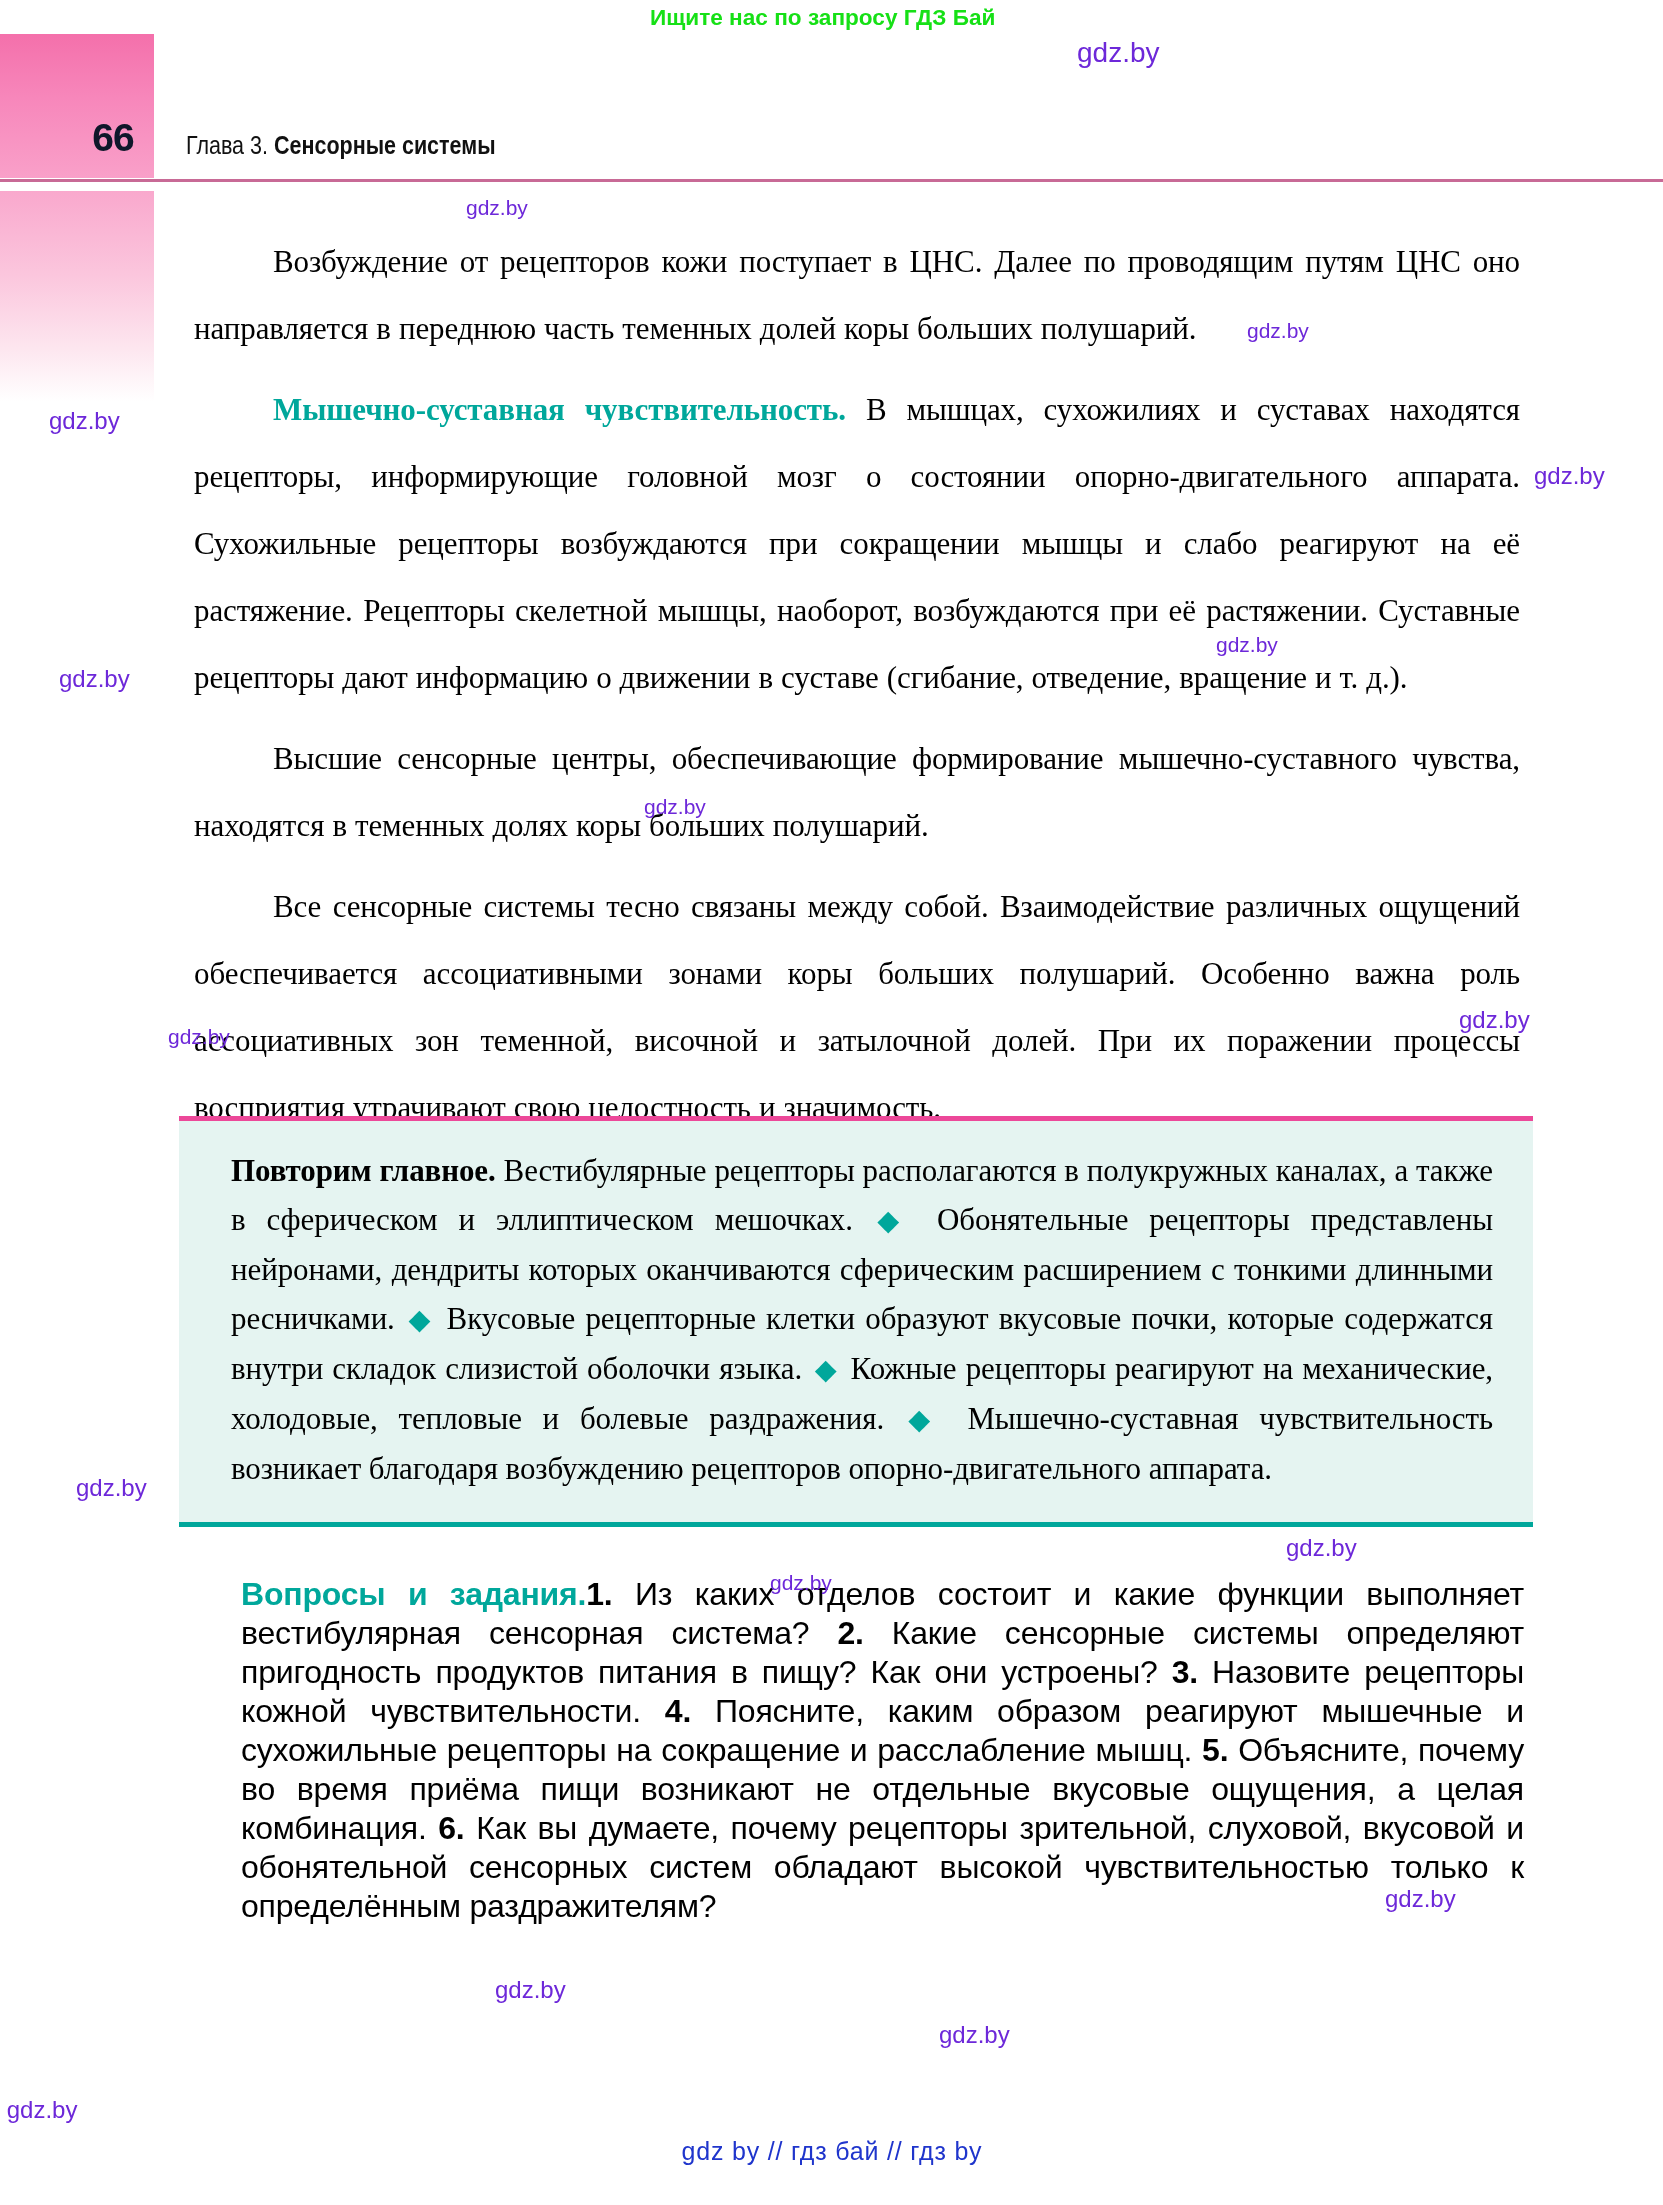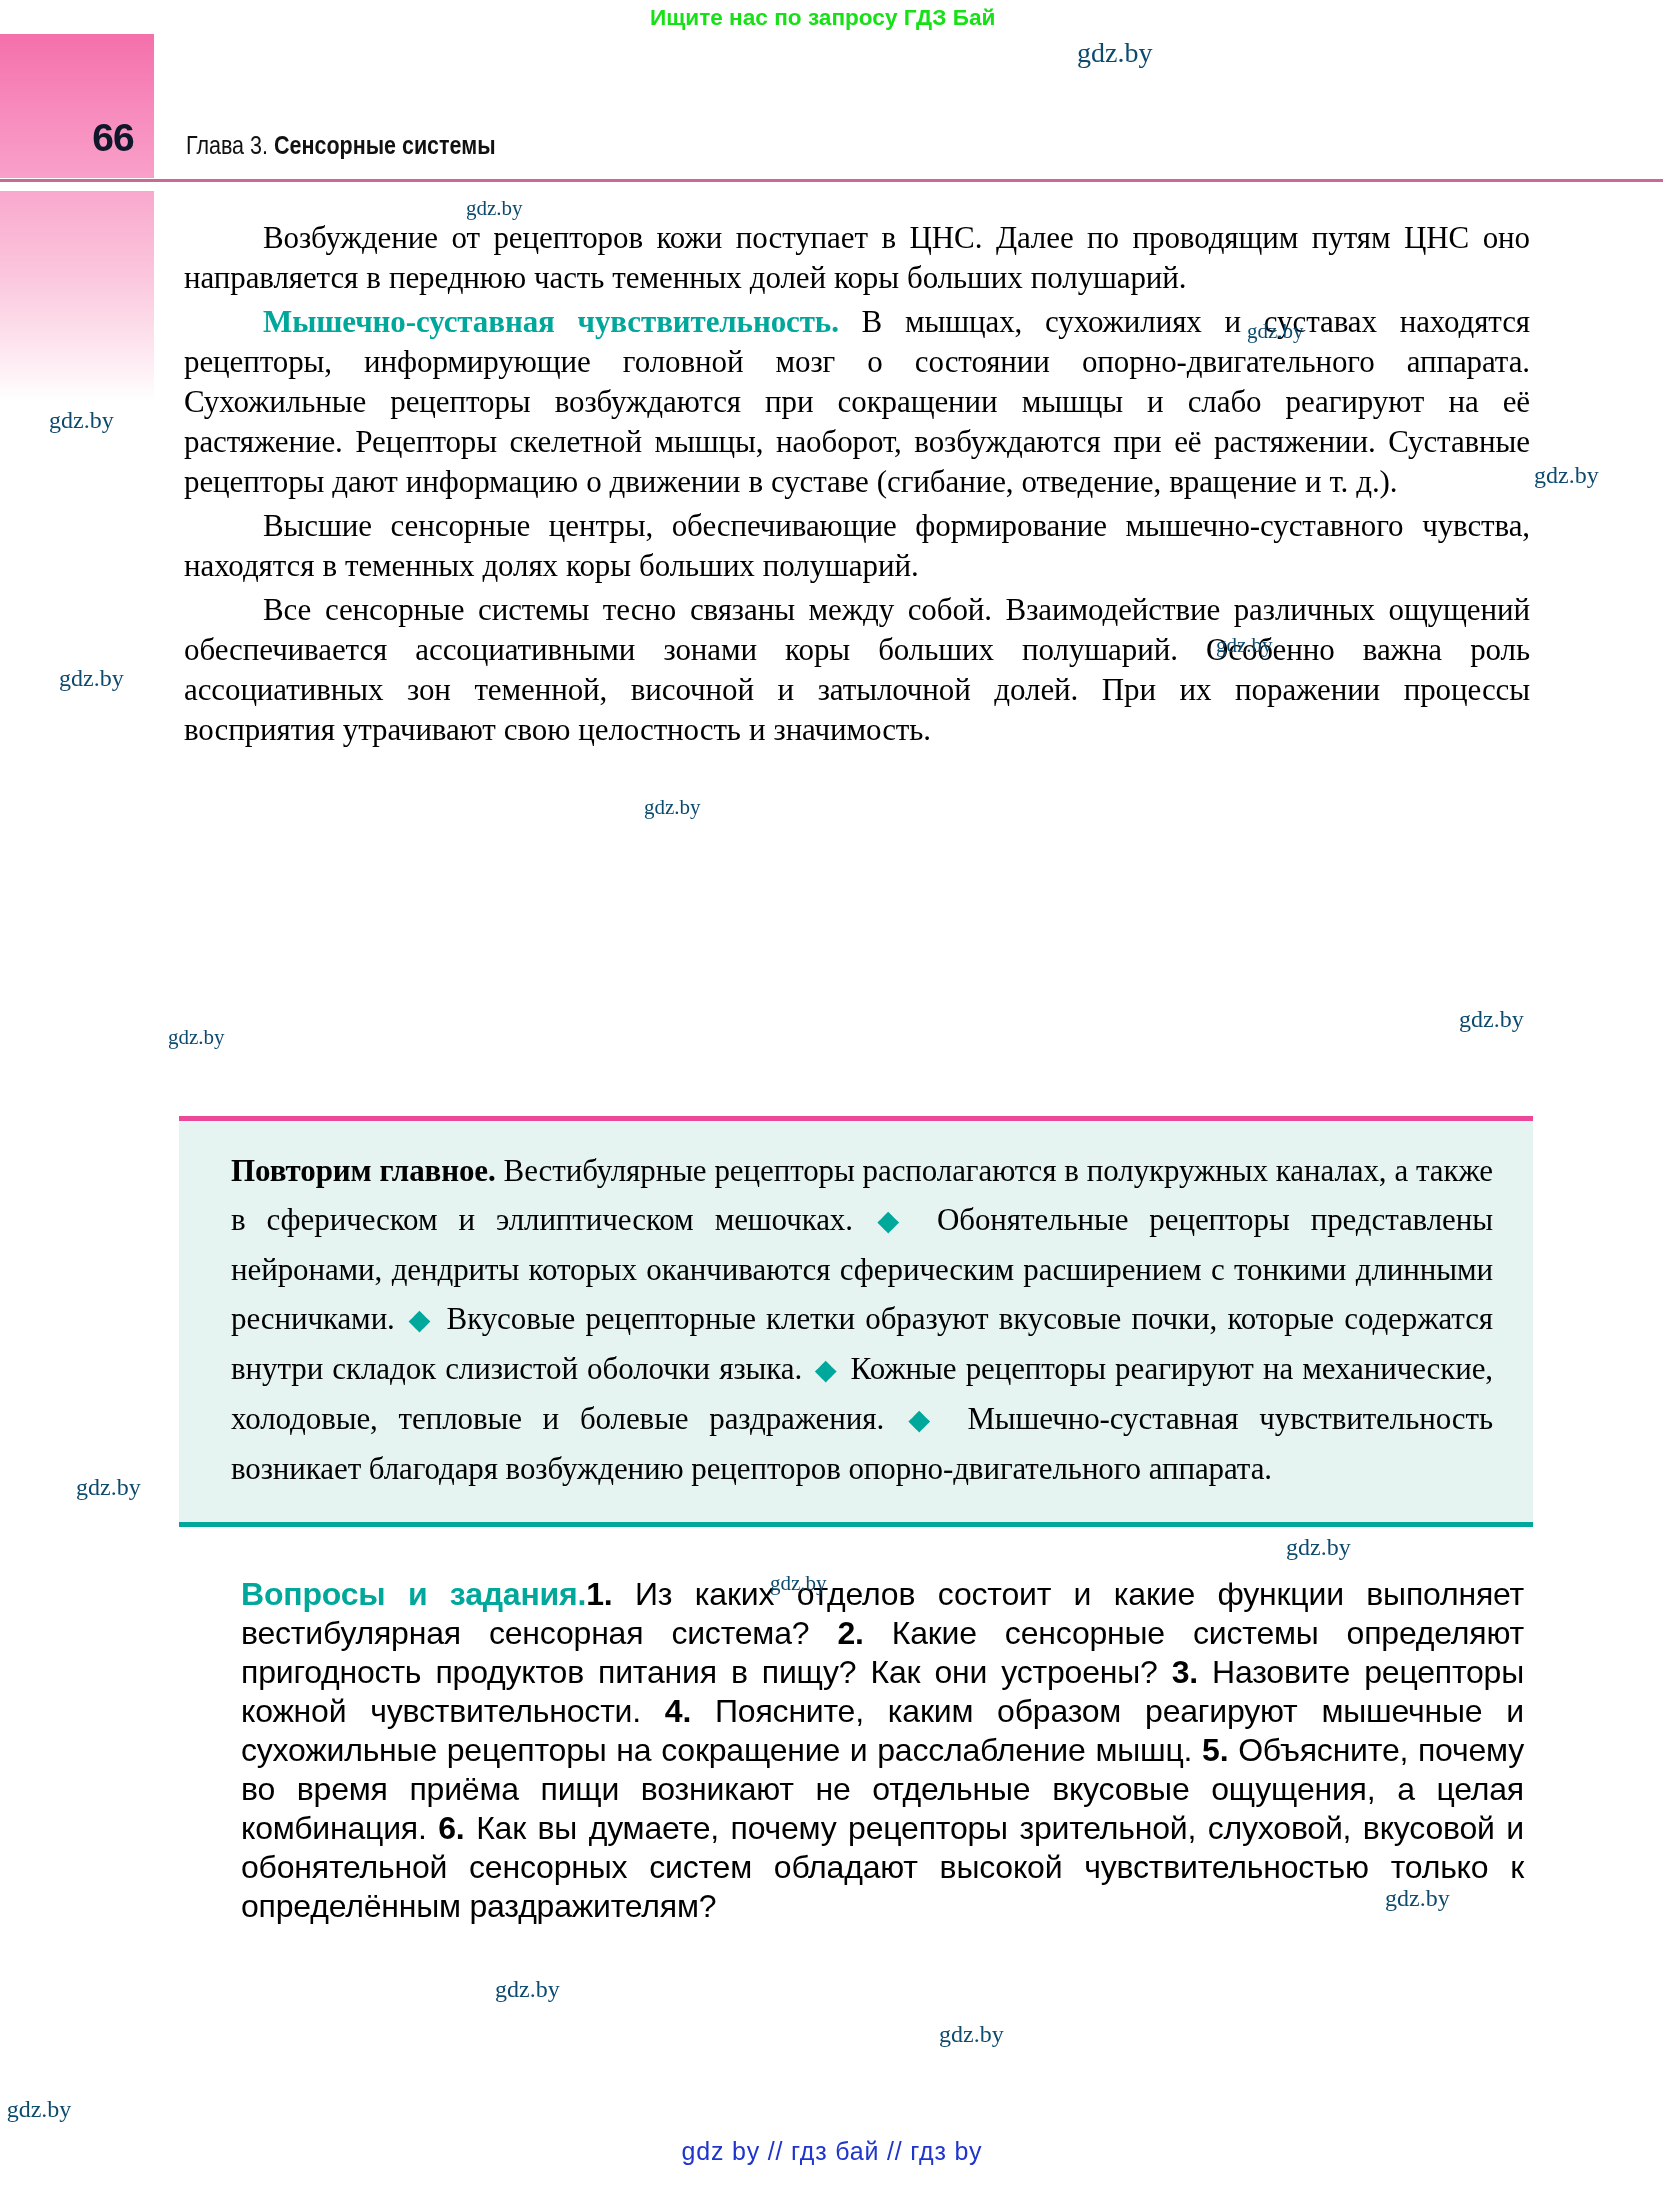--- a/index.html
+++ b/index.html
@@ -81,23 +81,23 @@
   }
 
   
   .content {
     position: absolute;
     left: 180px;
     top: 214px;
     width: 1354px;
   }
   p.body-text {
-    margin: 4px;
+    margin: 14px;
     font-size: 31px;
-    line-height: 40px;
+    line-height: 67px;
     text-align: justify;
     text-indent: 79px;
     letter-spacing: -0.1px;
     word-spacing: 0.4px;
   }
   .term {
     color: #00a79b;
     font-weight: bold;
   }
 
@@ -143,22 +143,22 @@
   }
   .questions-title {
     color: #00a79b;
     font-weight: bold;
   }
   .qnum { font-weight: bold; }
 
   
   .wm {
     position: absolute;
-    font-family: Liberation Serif, serif;
-    color: #0c4a6e;
+    font-family: Liberation Sans, sans-serif;
+    color: #6d28d9;
     white-space: nowrap;
     pointer-events: none;
   }
   .wm-sm { font-size: 21px; }
   .wm-md { font-size: 24px; }
   .wm-lg { font-size: 28px; }
 
   .wm-green {
     position: absolute;
     font-family: "Liberation Sans Narrow", "Liberation Sans", "DejaVu Sans", sans-serif;

